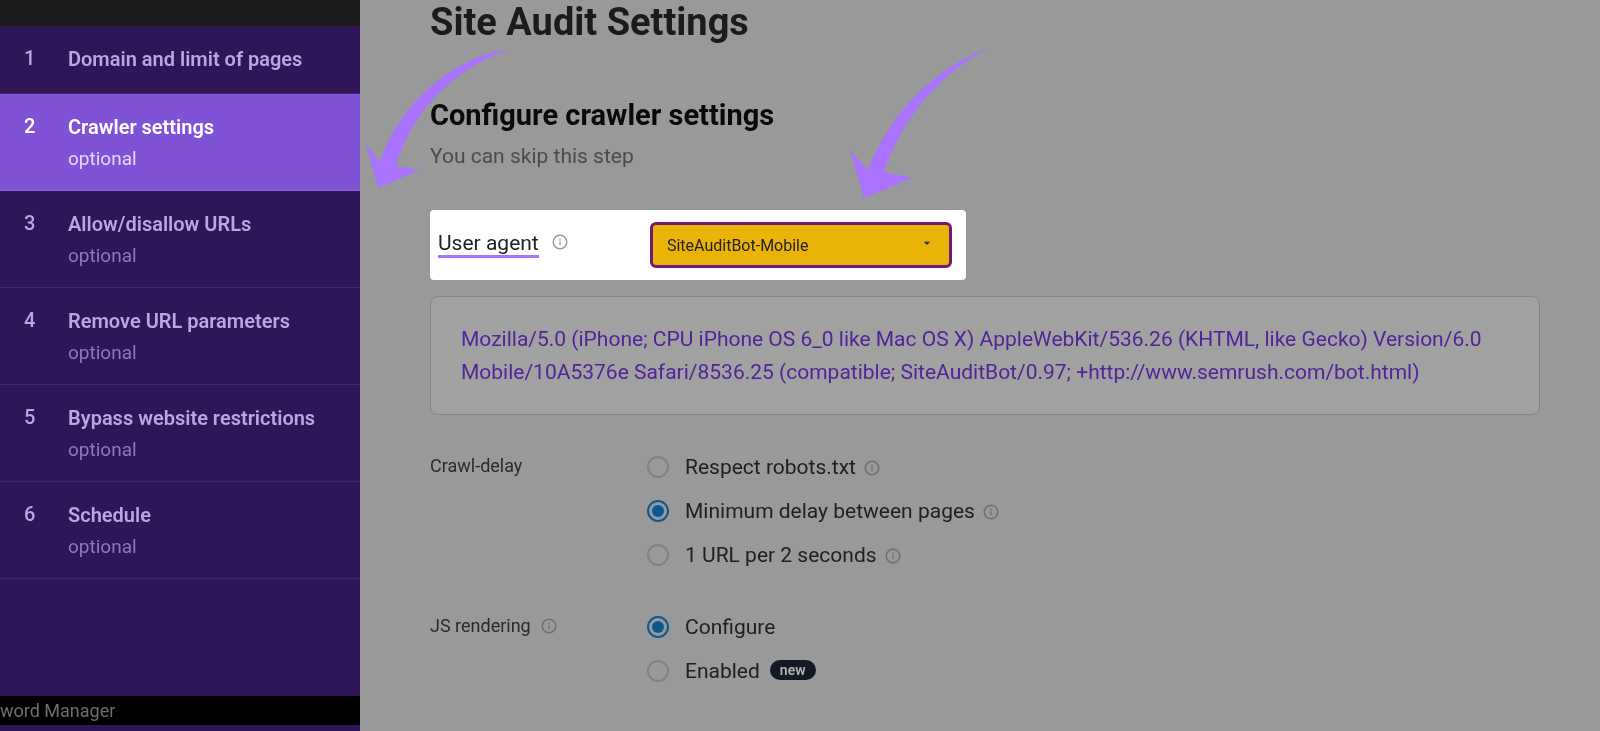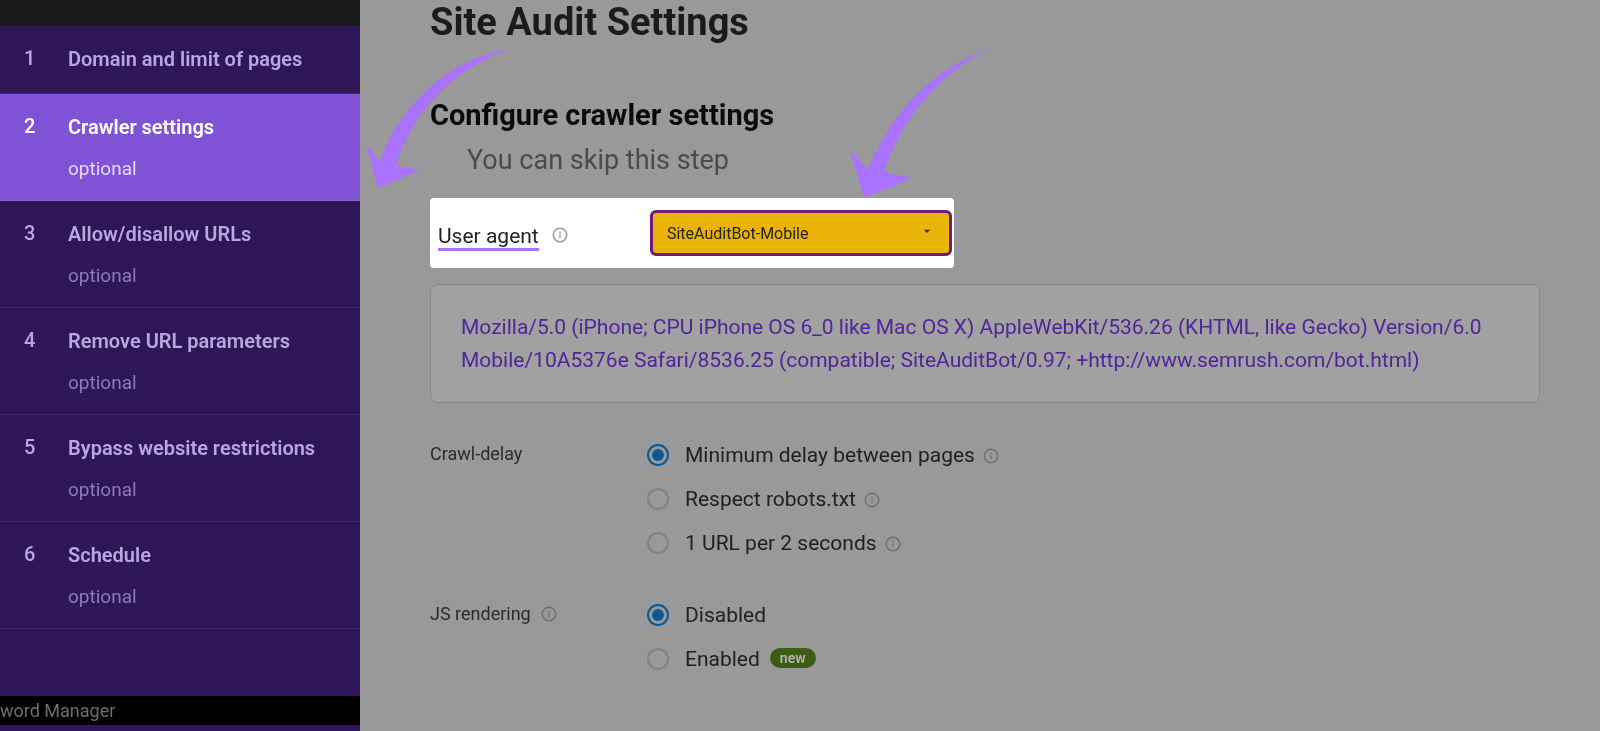--- a/index.html
+++ b/index.html
@@ -6,54 +6,54 @@
   html, body { width: 1600px; height: 731px; font-family: -apple-system, BlinkMacSystemFont, "Segoe UI", Roboto, sans-serif; overflow: hidden; }
   body { display: flex; background: #1a1a1a; position: relative; }
 
   
   .sidebar { width: 360px; background: #2e1659; height: 100%; position: relative; }
   .sidebar-top { height: 26px; background: #1a1a1a; }
   .step-item { display: flex; align-items: flex-start; padding: 20px 16px 20px 24px; border-bottom: 1px solid rgba(255,255,255,0.08); cursor: pointer; }
   .step-num { width: 44px; font-size: 20px; color: #b9a7e0; font-weight: 500; flex-shrink:0;}
   .step-body { flex: 1; }
   .step-title { font-size: 20px; color: #b9a7e0; font-weight: 600; line-height: 1.35; }
-  .step-sub { font-size: 19px; color: #8d79bd; margin-top: 16px; font-weight: 400; }
+  .step-sub { font-size: 19px; color: #8d79bd; margin-top: 6px; font-weight: 400; }
   .step-item.active { background: #8053d6; }
   .step-item.active .step-num, .step-item.active .step-title { color: #ffffff; }
   .step-item.active .step-sub { color: #e2d7ff; }
   .footer-line { position: absolute; bottom: 6px; left: 0; font-size: 18px; color: #6d6d6d; background:#000000; width:100%; padding:4px 0 4px 0;}
 
   
   .main-wrap { flex: 1; position: relative; background: #d9d9da; }
   .overlay { position: absolute; inset: 0; background: rgba(30,30,30,0.34); pointer-events: none; z-index: 5; }
 
   .main { position: relative; padding: 0 0 0 70px; height: 100%; color: #222; }
   .page-title { font-size: 38px; font-weight: 700; color: #1a1a1a; }
   .sub-title { font-size: 29px; font-weight: 700; color: #000000; margin-top: 54px; }
-  .skip-line { font-size: 27px; color: #636363; margin-top: 12px; margin-left: 37px; }
-
-  
-  .ua-row { display: inline-flex; align-items: flex-end; background: #ffffff; border-radius: 4px; margin-top: 22px; padding: 12px 2px 12px 6px; position: relative; z-index: 10; }
+  .skip-line { font-size: 21px; color: #636363; margin-top: 12px; }
+
+  
+  .ua-row { display: inline-flex; align-items: center; background: #ffffff; border-radius: 4px; margin-top: 42px; padding: 12px 14px 12px 6px; position: relative; z-index: 10; }
   .ua-label { font-size: 21px; color: #222; padding: 4px 4px 8px 2px; margin-right: 12px; position: relative; }
   .ua-label-underline { border-bottom: 3px solid #a972ff; }
   .info-icon { display: inline-flex; align-items:center; justify-content:center; width: 20px; height: 20px; color: #9a9a9a; margin-left: 6px; position: relative; top:1px;}
   .info-icon svg { width: 18px; height: 18px; }
   .ua-select { display: flex; align-items: center; justify-content: space-between; border: 3px solid #701a75; border-radius: 6px; padding: 10px 14px; min-width: 302px; margin-left: 64px; font-size: 16px; cursor: pointer; background:#eab308;}
   .chevron { width: 16px; height: 16px; }
 
   .ua-string-box { margin-top: 16px; width: 1110px; border: 1px solid #bdbdbd; border-radius: 8px; background: #e6e6e7; padding: 26px 30px; font-size: 21px; color: #6d28d9; line-height: 1.55; }
 
   .option-group { margin-top: 40px; display: flex; }
   .option-label { width: 217px; font-size: 18px; color: #333; display:flex; align-items: flex-start; }
   .options { flex: 1; }
   .radio-row { display: flex; align-items: center; font-size: 21px; color: #222; margin-bottom: 20px; }
   .radio { width: 22px; height: 22px; border-radius: 50%; border: 2px solid #b6b6b6; margin-right: 16px; display:inline-flex; align-items:center; justify-content:center; flex-shrink:0;}
   .radio.checked { border-color: #0078d4; }
   .radio.checked::after { content:""; width: 12px; height: 12px; border-radius: 50%; background:#0078d4; }
-  .badge-new { display:inline-block; background:#4d7c0f; color:#fff; font-size:14px; padding:2px 10px; border-radius: 12px; margin-left:10px; font-weight:600; position:relative; top:-1px;}
+  .badge-new { display:inline-block; background:#0f172a; color:#fff; font-size:14px; padding:2px 10px; border-radius: 12px; margin-left:10px; font-weight:600; position:relative; top:-1px;}
 
   
   .arrow { position:absolute; z-index: 20; pointer-events:none; }
   .arrow svg path { fill:#a972ff; }
 </style>
 </head>
 <body>
 
 <div class="sidebar">
   <div class="sidebar-top"></div>
@@ -137,31 +137,31 @@
 
     <div class="ua-string-box">Mozilla/5.0 (iPhone; CPU iPhone OS 6_0 like Mac OS X) AppleWebKit/536.26 (KHTML, like Gecko) Version/6.0 Mobile/10A5376e Safari/8536.25 (compatible; SiteAuditBot/0.97; +http://www.semrush.com/bot.html)</div>
 
     
     <div class="option-group">
       <div class="option-label">
         <span>Crawl-delay</span>
       </div>
       <div class="options">
         <div class="radio-row">
-          <span class="radio checked"></span>
-          <span>Minimum delay between pages</span>
+          <span class="radio"></span>
+          <span>Respect robots.txt</span>
           <span class="info-icon">
             <svg viewBox="0 0 24 24">
                 <path fill="currentColor" d="M12 2a10 10 0 1 0 0 20 10 10 0 0 0 0-20zm0 18a8 8 0 1 1 0-16 8 8 0 0 1 0 16zm-.9-12.2h1.8V10h-1.8V7.8zm0 3.4h1.8v5h-1.8v-5z"></path>
               </svg>
           </span>
         </div>
         <div class="radio-row">
-          <span class="radio"></span>
-          <span>Respect robots.txt</span>
+          <span class="radio checked"></span>
+          <span>Minimum delay between pages</span>
           <span class="info-icon">
             <svg viewBox="0 0 24 24">
                 <path fill="currentColor" d="M12 2a10 10 0 1 0 0 20 10 10 0 0 0 0-20zm0 18a8 8 0 1 1 0-16 8 8 0 0 1 0 16zm-.9-12.2h1.8V10h-1.8V7.8zm0 3.4h1.8v5h-1.8v-5z"></path>
               </svg>
           </span>
         </div>
         <div class="radio-row">
           <span class="radio"></span>
           <span>1 URL per 2 seconds</span>
           <span class="info-icon">
@@ -179,21 +179,21 @@
         <span>JS rendering</span>
         <span class="info-icon" style="margin-left:8px">
           <svg viewBox="0 0 24 24">
               <path fill="currentColor" d="M12 2a10 10 0 1 0 0 20 10 10 0 0 0 0-20zm0 18a8 8 0 1 1 0-16 8 8 0 0 1 0 16zm-.9-12.2h1.8V10h-1.8V7.8zm0 3.4h1.8v5h-1.8v-5z"></path>
             </svg>
         </span>
       </div>
       <div class="options">
         <div class="radio-row">
           <span class="radio checked"></span>
-          <span>Disabled</span>
+          <span>Configure</span>
         </div>
         <div class="radio-row">
           <span class="radio"></span>
           <span>Enabled</span>
           <span class="badge-new">new</span>
         </div>
       </div>
     </div>
 
   </div>

